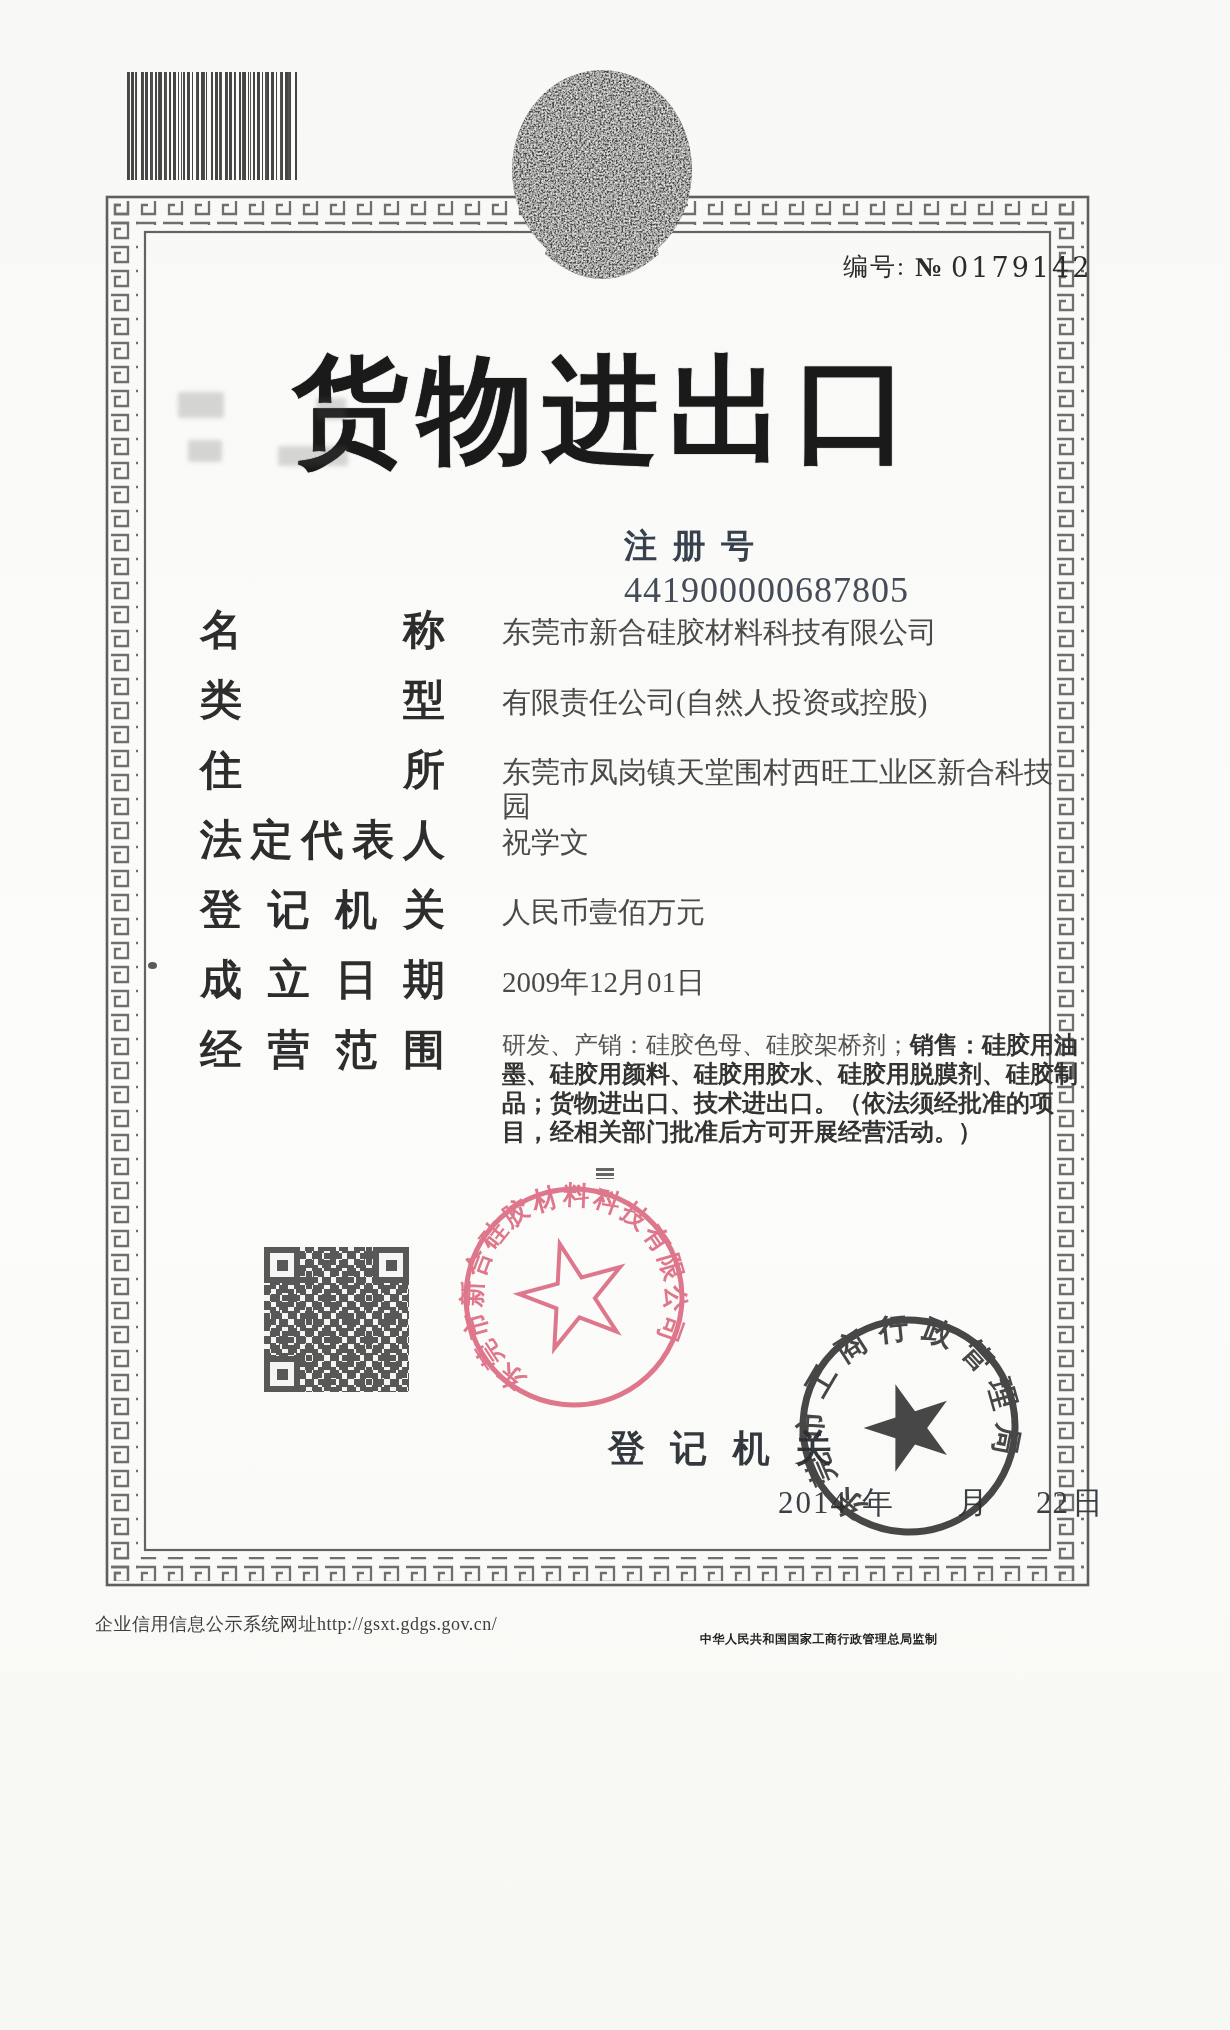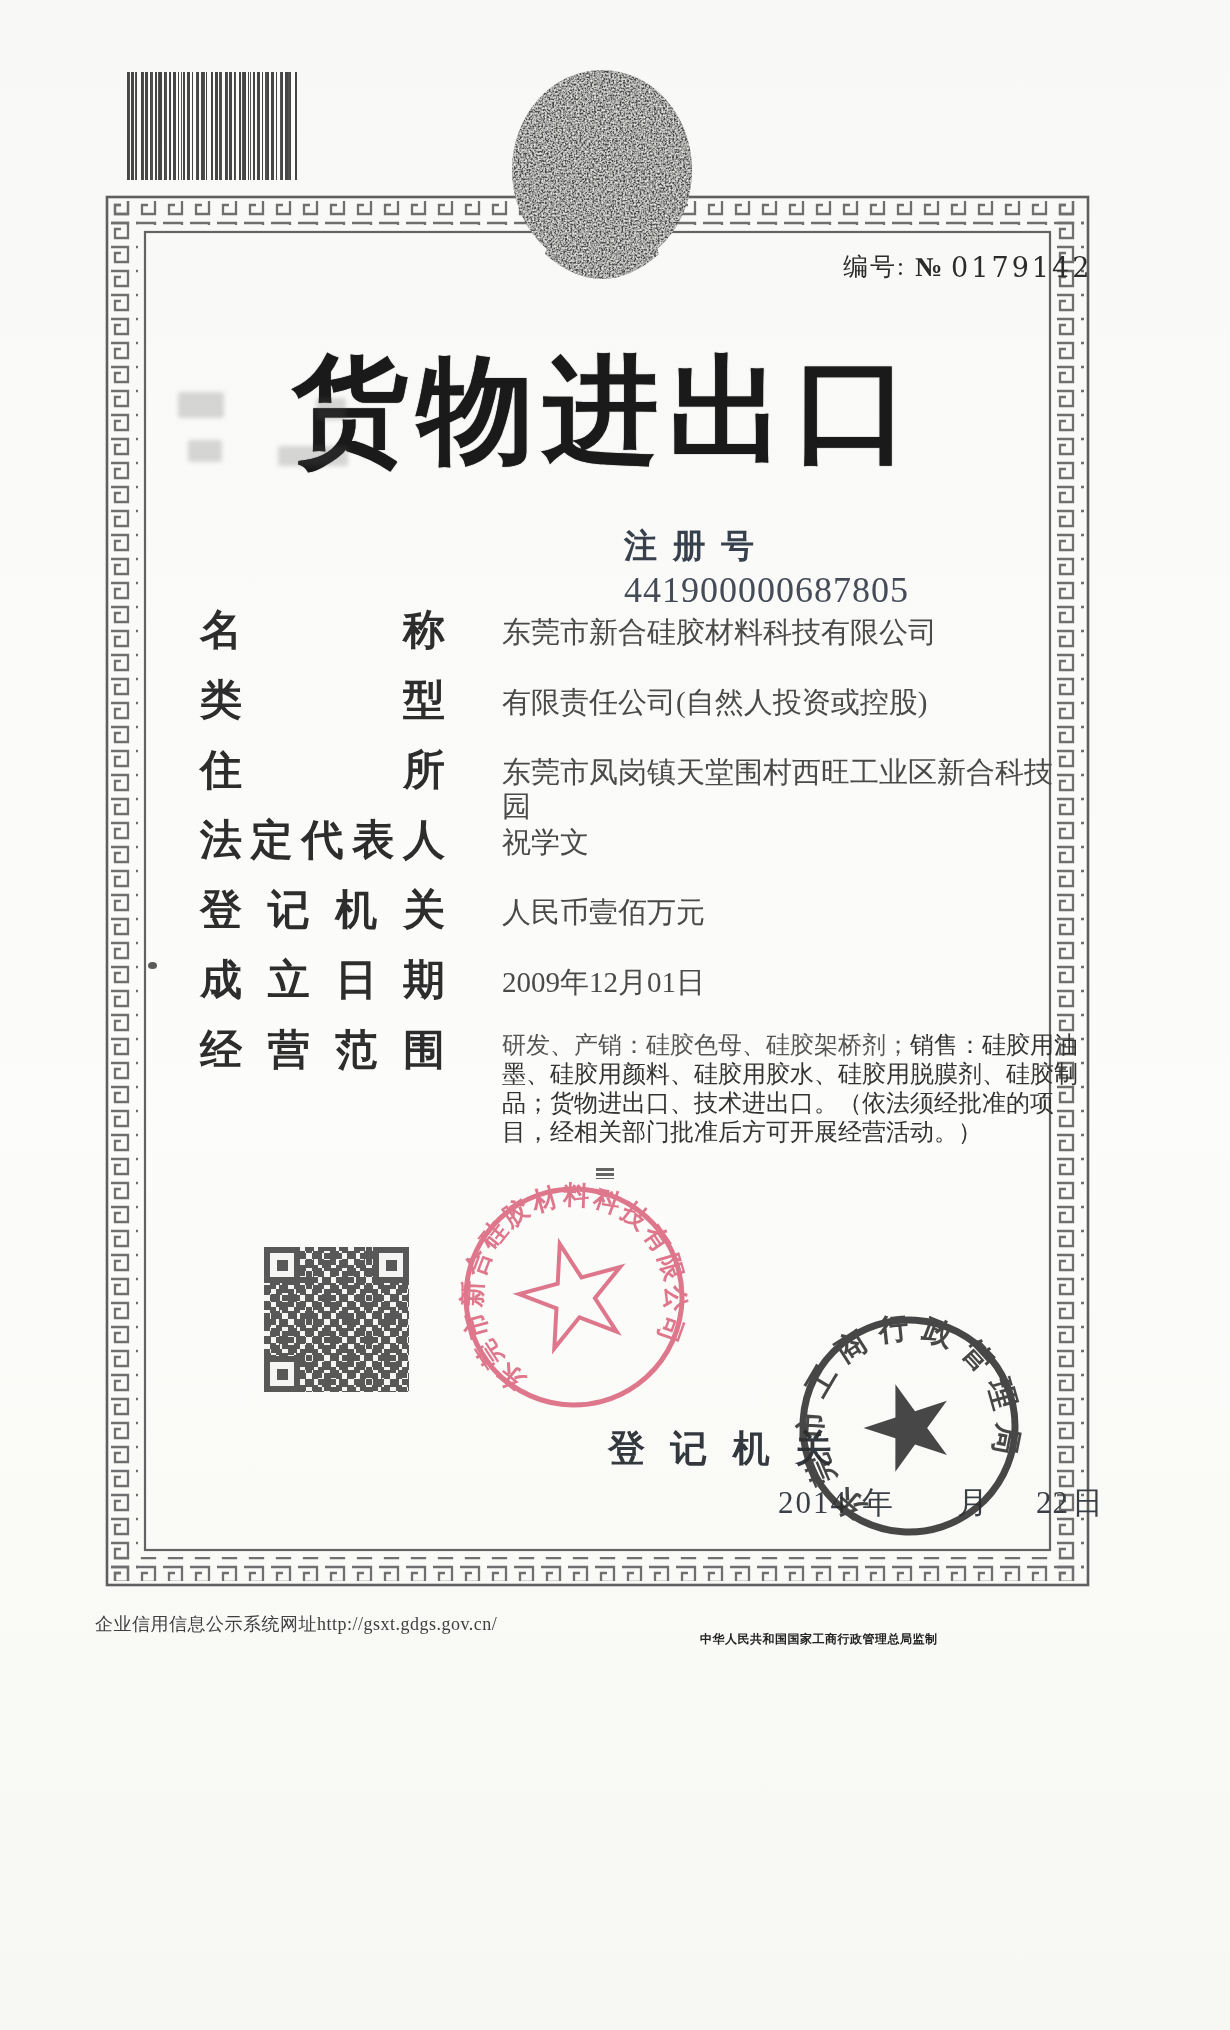--- a/index.html
+++ b/index.html
@@ -26,21 +26,21 @@
   .regline .rlab{display:inline-block;width:130px;font-size:33px;font-weight:600;color:#37404d;
                  text-align:justify;text-align-last:justify;}
   .regline .rval{margin-left:26px;font-size:36px;letter-spacing:1px;color:#454c58;}
   
   .fields{left:200px;top:606px;width:880px;}
   .frow{display:flex;align-items:flex-start;height:70px;gap:32px;}
   .flabel{flex:none;display:inline-block;width:245px;font-size:42px;line-height:48px;font-weight:600;
           color:#2d2d2d;text-align:justify;text-align-last:justify;}
   .fvalue{margin-left:25px;font-size:29px;line-height:34px;padding-top:9px;color:#4a4a4a;}
   .fvalue.scope{font-size:24px;line-height:29px;padding-top:5px;width:600px;color:#555;}
-  .fvalue.scope .bold{font-weight:normal;color:#333;}
+  .fvalue.scope .bold{font-weight:bold;color:#333;}
   
   .qr{left:264px;top:1247px;width:145px;height:145px;opacity:.85;
       background:
         repeating-conic-gradient(#3c3c3c 0% 25%,rgba(0,0,0,0) 0% 50%) 7px 4px/17px 17px,
         repeating-conic-gradient(#3c3c3c 0% 25%,#f4f4f2 0% 50%) 0 0/12px 12px;}
   .finder{position:absolute;width:36px;height:36px;border:6px solid #3c3c3c;background:#f4f4f2;box-sizing:border-box;}
   .finder::after{content:"";position:absolute;left:7px;top:7px;width:11px;height:11px;background:#3c3c3c;}
   .f-tl{left:0;top:0;} .f-tr{right:0;top:0;} .f-bl{left:0;bottom:0;}
   
   .regorg{left:608px;top:1424px;width:224px;font-size:37px;font-weight:600;color:#33383f;

